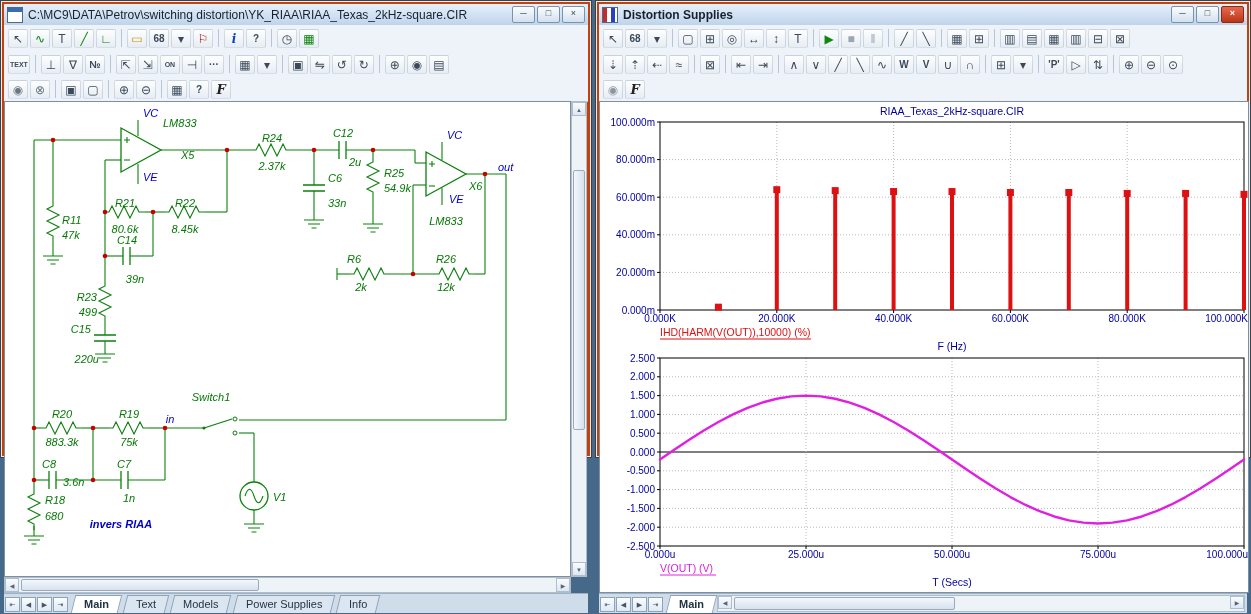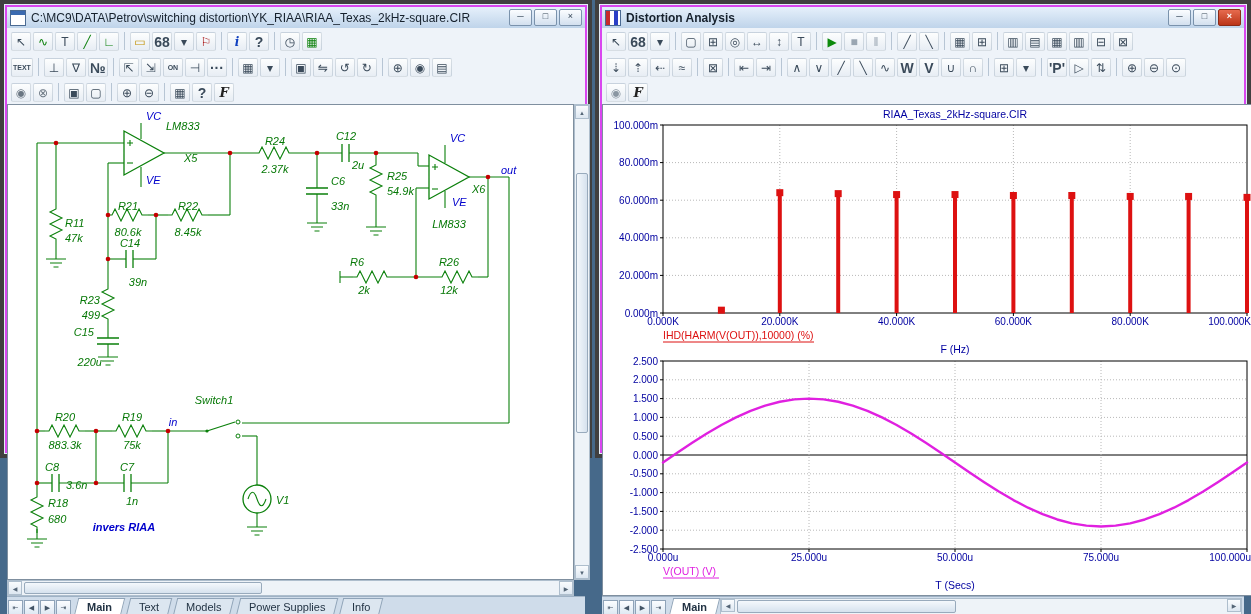--- a/index.html
+++ b/index.html
@@ -1,18 +1,18 @@
 <!DOCTYPE html>
 <html><head>
 <meta charset="utf-8">
 <style>
   html,body{margin:0;padding:0;}
   body{width:1251px;height:614px;background:#46698a;position:relative;overflow:hidden;
        font-family:"Liberation Sans",sans-serif;-webkit-font-smoothing:antialiased;}
-  .window{position:absolute;top:0;height:458px;background:#d946ef;border:4px solid #404040;
+  .window{position:absolute;top:0;height:458px;background:#c2410c;border:1px solid #404040;
           box-shadow:inset 0 0 0 1px #e4eef8;box-sizing:border-box;}
   .window.left{left:0;width:592px;}
   .window.right{left:595px;width:656px;}
   .titlebar{position:absolute;left:3px;top:3px;right:3px;height:21px;
             background:linear-gradient(#e6f0fb,#bfd4ea);display:flex;align-items:center;padding:0 3px;gap:5px;}
   .title{font-size:12px;color:#16212d;white-space:nowrap;overflow:hidden;flex:1;}
   .appicon{width:14px;height:14px;border:1px solid #4a6a92;flex:0 0 auto;}
   .appicon.doc{background:linear-gradient(180deg,#3a6ab0 30%,#ffffff 30%);}
   .appicon.chart{background:linear-gradient(90deg,#c62b2b 30%,#ffffff 30% 55%,#2b3fc6 55% 85%,#ffffff 85%);}
   .winbtns{display:flex;gap:2px;}
@@ -20,21 +20,21 @@
         background:linear-gradient(#fbfdff,#d3e0ef);font-size:9px;line-height:13px;text-align:center;color:#334455;}
   .wbtn.close{background:linear-gradient(#e66a4e,#bb3518);color:#fff;border-color:#8c2a16;font-weight:bold;}
   .toolbar{position:absolute;left:3px;right:3px;display:flex;align-items:center;padding:0 3px;
            background:#eef3f9;border-bottom:1px solid #ccd8e4;}
   .t1{top:24px;height:26px;} .t2{top:50px;height:26px;} .t3{top:76px;height:24px;}
   .tbtn{min-width:20px;height:19px;line-height:18px;text-align:center;font-size:12px;color:#3a4a5a;
         margin:0 1px;border:1px solid rgba(120,140,160,.28);border-radius:2px;
         background:linear-gradient(#fdfefe,#e7edf4);cursor:default;box-sizing:border-box;padding:0 1px;}
   .tbsep{width:1px;height:18px;background:#b7c5d4;margin:0 4px;}
   .txt{font-size:7px;font-weight:bold;}
-  .small{font-size:14px;font-weight:bold;}
+  .small{font-size:10px;font-weight:bold;}
   .infoI{font-style:italic;font-weight:bold;color:#1040c0;font-family:"DejaVu Serif",serif;}
   .serifF{font-family:"DejaVu Serif",serif;font-weight:bold;font-style:italic;font-size:13px;color:#222;}
   .schem-area{position:absolute;left:3px;top:100px;width:567px;height:476px;background:#fff;
               border:1px solid #7f8f9f;overflow:hidden;box-sizing:border-box;font-style:italic;}
   .chart-area{position:absolute;left:3px;top:100px;width:650px;height:492px;background:#fff;
               border:1px solid #7f8f9f;overflow:hidden;box-sizing:border-box;}
   .vscroll{position:absolute;left:570px;top:100px;width:16px;height:476px;background:#eef3f8;
            border:1px solid #aebecd;display:flex;flex-direction:column;box-sizing:border-box;}
   .hscroll{position:absolute;left:3px;top:576px;width:567px;height:16px;background:#eef3f8;
            border:1px solid #aebecd;display:flex;box-sizing:border-box;}
@@ -300,21 +300,21 @@
       <div class="tab"><span>Text</span></div>
       <div class="tab"><span>Models</span></div>
       <div class="tab"><span>Power Supplies</span></div>
       <div class="tab"><span>Info</span></div>
     </div>
 </div>
 
 <div class="window right">
   <div class="titlebar">
     <span class="appicon chart"></span>
-    <span class="title" style="font-weight:bold;">Distortion Analysis</span>
+    <span class="title" style="font-weight:bold;">Distortion Supplies</span>
     <span class="winbtns">
       <span class="wbtn">─</span>
       <span class="wbtn">□</span>
       <span class="wbtn close">×</span>
     </span>
   </div>
   <div class="toolbar t1">
       <span class="tbtn">↖</span>
       <span class="tbtn small">68</span>
       <span class="tbtn">▾</span>

